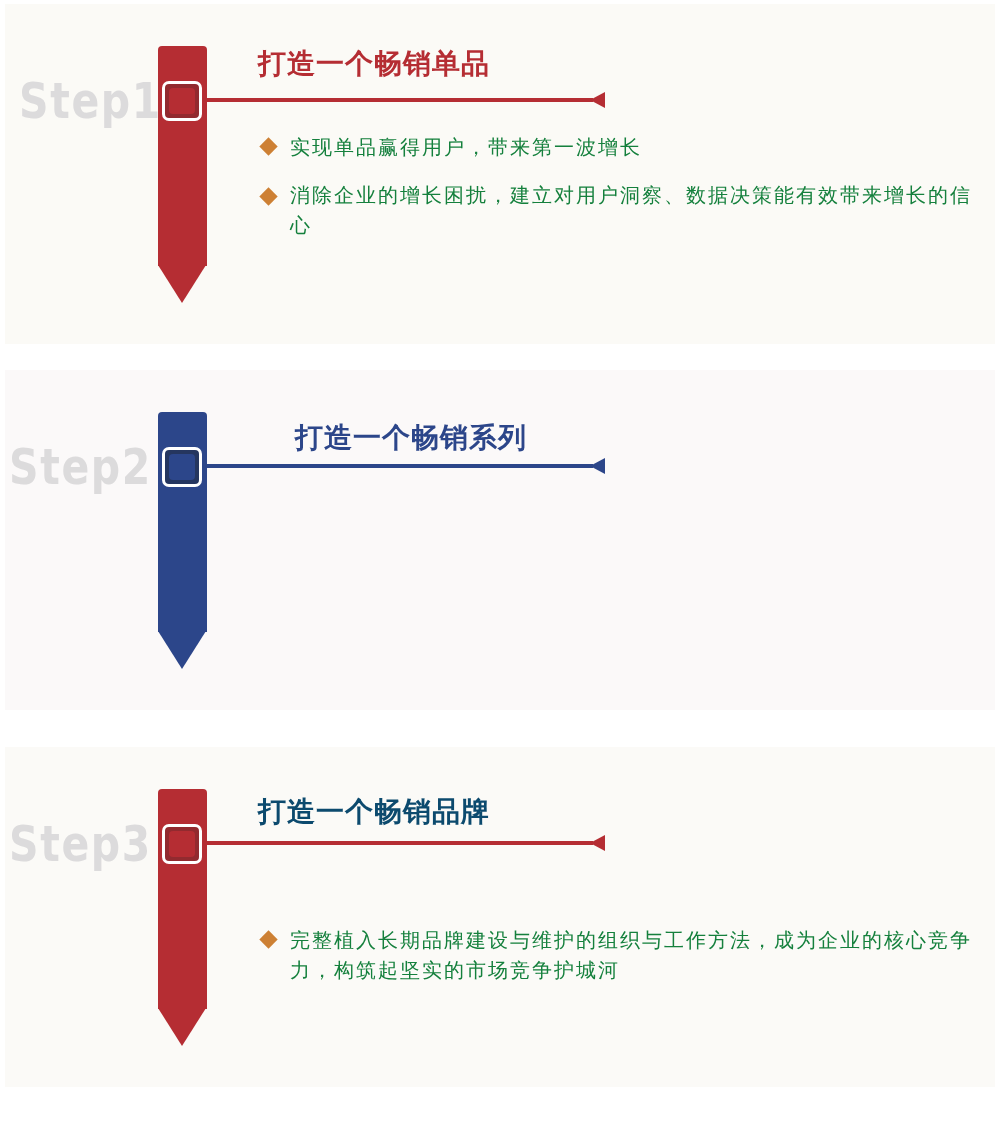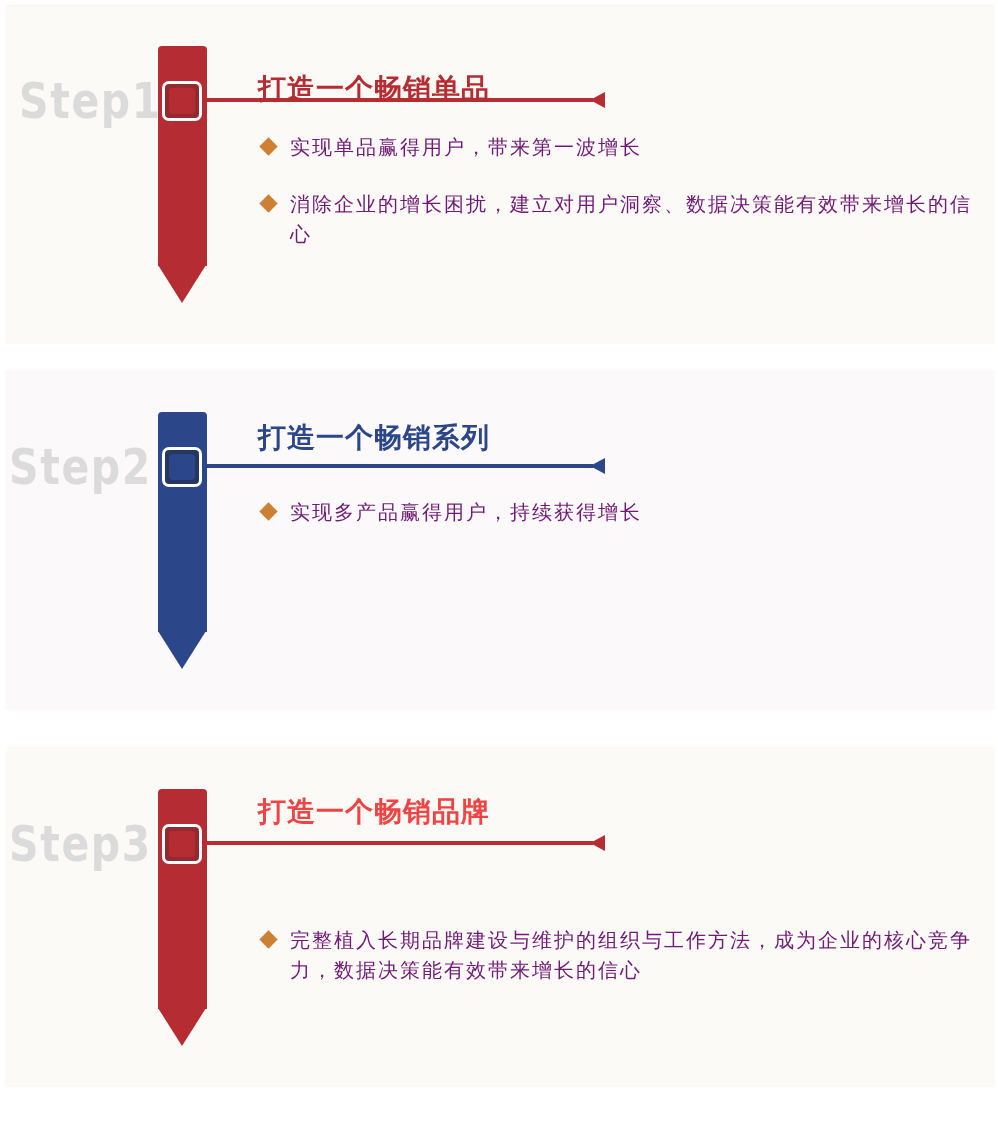--- a/index.html
+++ b/index.html
@@ -13,76 +13,72 @@
   .pen-body { position:absolute; left:0; top:0; width:49px; height:220px; border-radius:4px 4px 0 0; }
   .pen-tip { position:absolute; left:0; top:219px; width:0; height:0;
     border-left:24.5px solid transparent; border-right:24.5px solid transparent; border-top:38px solid; }
   .marker { position:absolute; left:157px; width:34px; height:34px; border:3px solid #ffffff;
     border-radius:7px; box-sizing:content-box; }
   .marker-inner { position:absolute; left:4px; top:4px; width:26px; height:26px; border-radius:4px; }
   .hline { position:absolute; left:198px; height:4px; width:390px; }
   .arrow { position:absolute; left:585px; width:0; height:0;
     border-top:8px solid transparent; border-bottom:8px solid transparent; border-right:15px solid; }
   .title { position:absolute; left:253px; font-size:28px; font-weight:bold; letter-spacing:1px; line-height:1; }
-  .bullet { position:absolute; left:253px; width:720px; font-size:20px; color:#701a75; line-height:30px; letter-spacing:2px; }
+  .bullet { position:absolute; left:253px; width:720px; font-size:20px; color:#15803d; line-height:30px; letter-spacing:2px; }
   .diamond { position:absolute; left:4px; top:8px; width:13px; height:13px; background:#cd8034; transform:rotate(45deg); }
   .bullet-text { display:block; padding-left:32px; }
 </style>
 </head>
 <body>
 
 <section class="panel" style="top:4px; background:#fbfaf6;">
   <div class="step-label" style="top:72px;">Step1</div>
   <div class="pen" style="top:42px;">
     <div class="pen-body" style="background:#b52d33;"></div>
     <div class="pen-tip" style="border-top-color:#b52d33;"></div>
   </div>
   <div class="marker" style="top:77px; background:#922a2f;">
     <div class="marker-inner" style="background:#b52d33;"></div>
   </div>
   <div class="hline" style="top:94px; background:#b52d33;"></div>
   <div class="arrow" style="top:88px; border-right-color:#b52d33;"></div>
-  <div class="title" style="top:71px; color:#b52d33;">打造一个畅销单品</div>
+  <div class="title" style="top:46px; color:#b52d33;">打造一个畅销单品</div>
   <div class="bullet" style="top:128px;">
     <span class="diamond"></span>
     <span class="bullet-text">实现单品赢得用户，带来第一波增长</span>
   </div>
-  <div class="bullet" style="top:185px;">
+  <div class="bullet" style="top:178px;font-family:Liberation Mono, monospace;">
     <span class="diamond"></span>
     <span class="bullet-text">消除企业的增长困扰，建立对用户洞察、数据决策能有效带来增长的信心</span>
   </div>
 </section>
 
 <section class="panel" style="top:370px; background:#fbf9f9;">
   <div class="step-label" style="top:72px; left:4px;">Step2</div>
   <div class="pen" style="top:42px;">
     <div class="pen-body" style="background:#2c468a;"></div>
     <div class="pen-tip" style="border-top-color:#2c468a;"></div>
   </div>
   <div class="marker" style="top:77px; background:#25365f;">
     <div class="marker-inner" style="background:#2c468a;"></div>
   </div>
   <div class="hline" style="top:94px; background:#2c468a;"></div>
   <div class="arrow" style="top:88px; border-right-color:#2c468a;"></div>
-  <div class="title" style="top:54px; color:#2c468a;">打造一个畅销系列</div>
-  <div class="bullet" style="top:127px;">
-    <span class="diamond"></span>
-    <span class="bullet-text">实现多产品赢得用户，持续获得增长</span>
-  </div>
+  <div class="title" style="top:54px; color:#2c468a;margin-left:37px;">打造一个畅销系列</div>
 </section>
 
 <section class="panel" style="top:747px; background:#fbfaf7;">
   <div class="step-label" style="top:72px; left:4px;">Step3</div>
   <div class="pen" style="top:42px;">
     <div class="pen-body" style="background:#b52d33;"></div>
     <div class="pen-tip" style="border-top-color:#b52d33;"></div>
   </div>
   <div class="marker" style="top:77px; background:#922a2f;">
     <div class="marker-inner" style="background:#b52d33;"></div>
   </div>
   <div class="hline" style="top:94px; background:#b52d33;"></div>
   <div class="arrow" style="top:88px; border-right-color:#b52d33;"></div>
-  <div class="title" style="top:51px; color:#ef4444;text-align:right;">打造一个畅销品牌</div>
+  <div class="title" style="top:51px; color:#0c4a6e;text-align:right;">打造一个畅销品牌</div>
   <div class="bullet" style="top:178px;">
     <span class="diamond"></span>
-    <span class="bullet-text">完整植入长期品牌建设与维护的组织与工作方法，成为企业的核心竞争力，数据决策能有效带来增长的信心</span>
+    <span class="bullet-text">完整植入长期品牌建设与维护的组织与工作方法，成为企业的核心竞争力，构筑起坚实的市场竞争护城河</span>
   </div>
 </section>
 
 </body></html>

